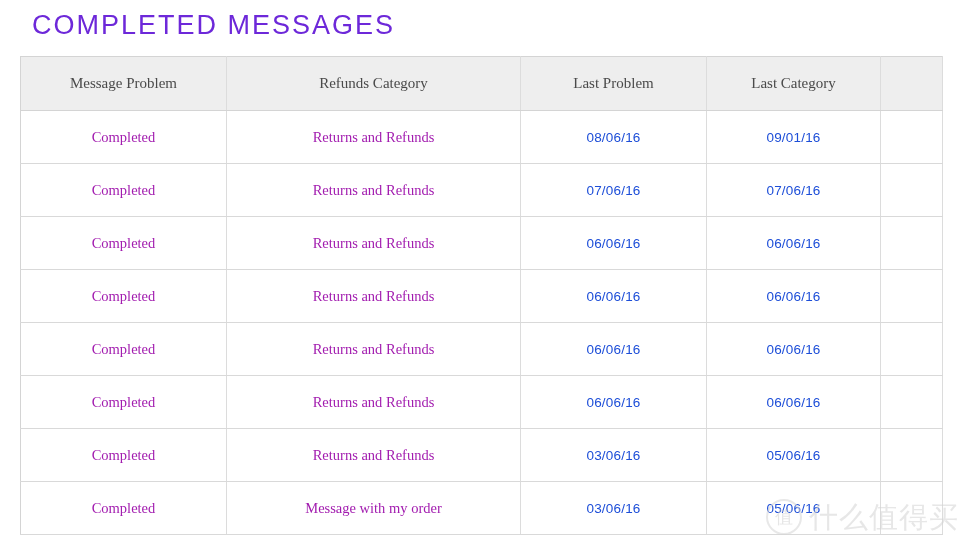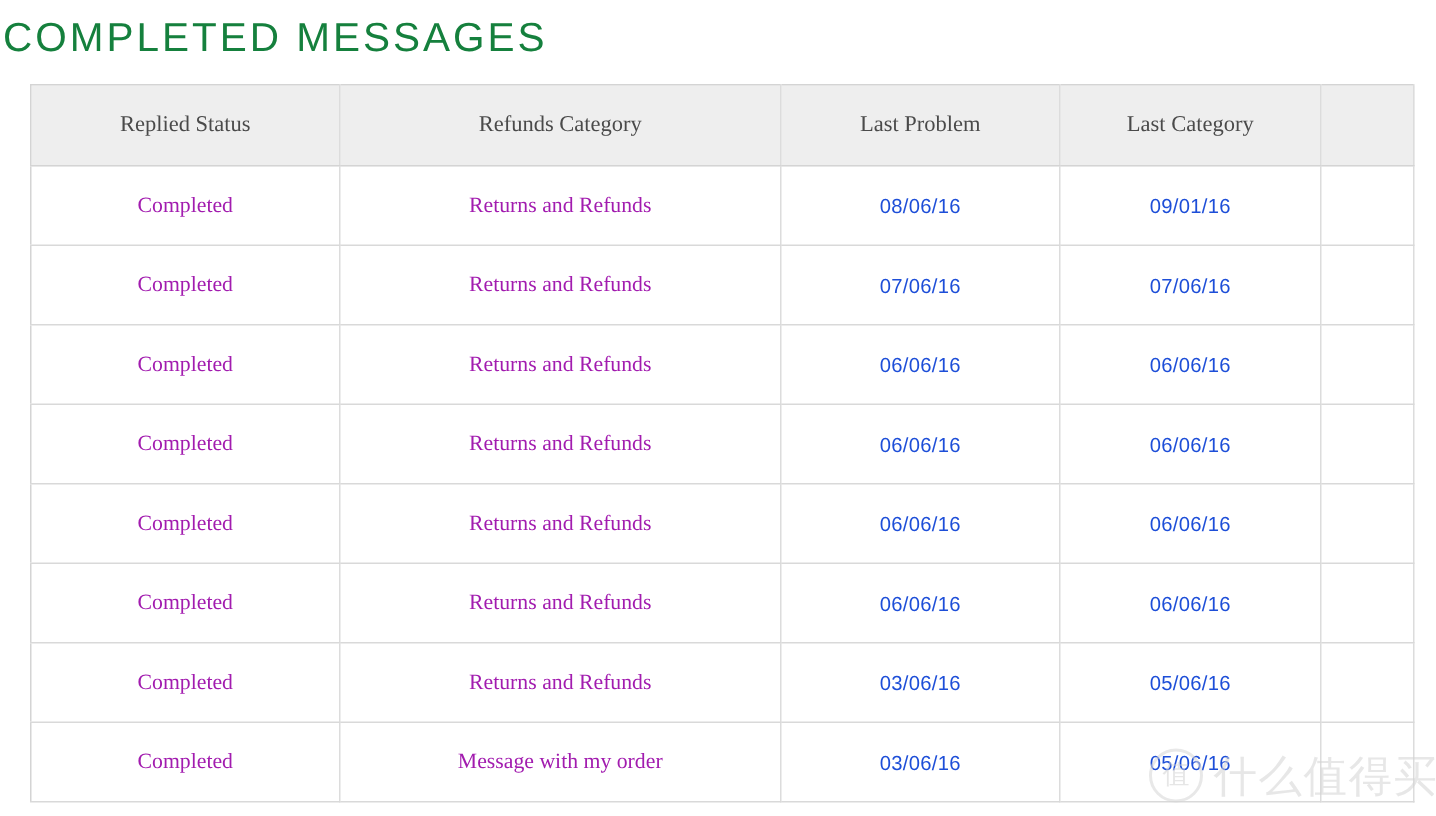--- a/index.html
+++ b/index.html
@@ -10,27 +10,27 @@
     width: 957px;
     height: 544px;
     background: #ffffff;
     font-family: "Liberation Serif", "DejaVu Serif", serif;
     overflow: hidden;
     position: relative;
   }
 
   #page-title {
     position: absolute;
-    left: 2px;
+    left: 32px;
     top: 8px;
     font-family: "Liberation Sans", "DejaVu Sans", sans-serif;
     font-size: 27px;
     font-weight: 300;
     letter-spacing: 2.0px;
-    color: #15803d;
+    color: #6d28d9;
     line-height: 34px;
     white-space: nowrap;
   }
 
   #messages-table-wrap {
     position: absolute;
     left: 20px;
     top: 56px;
     width: 923px;
   }
@@ -130,21 +130,21 @@
   <table class="messages-table">
     <colgroup>
       <col class="c-status">
       <col class="c-category">
       <col class="c-lastmsg">
       <col class="c-lastrep">
       <col class="c-actions">
     </colgroup>
     <thead>
       <tr>
-        <th>Replied Status</th>
+        <th>Message Problem</th>
         <th>Refunds Category</th>
         <th>Last Problem</th>
         <th>Last Category</th>
         <th></th>
       </tr>
     </thead>
     <tbody>
       <tr>
         <td class="status-cell">Completed</td>
         <td class="cat-cell">Returns and Refunds</td>

